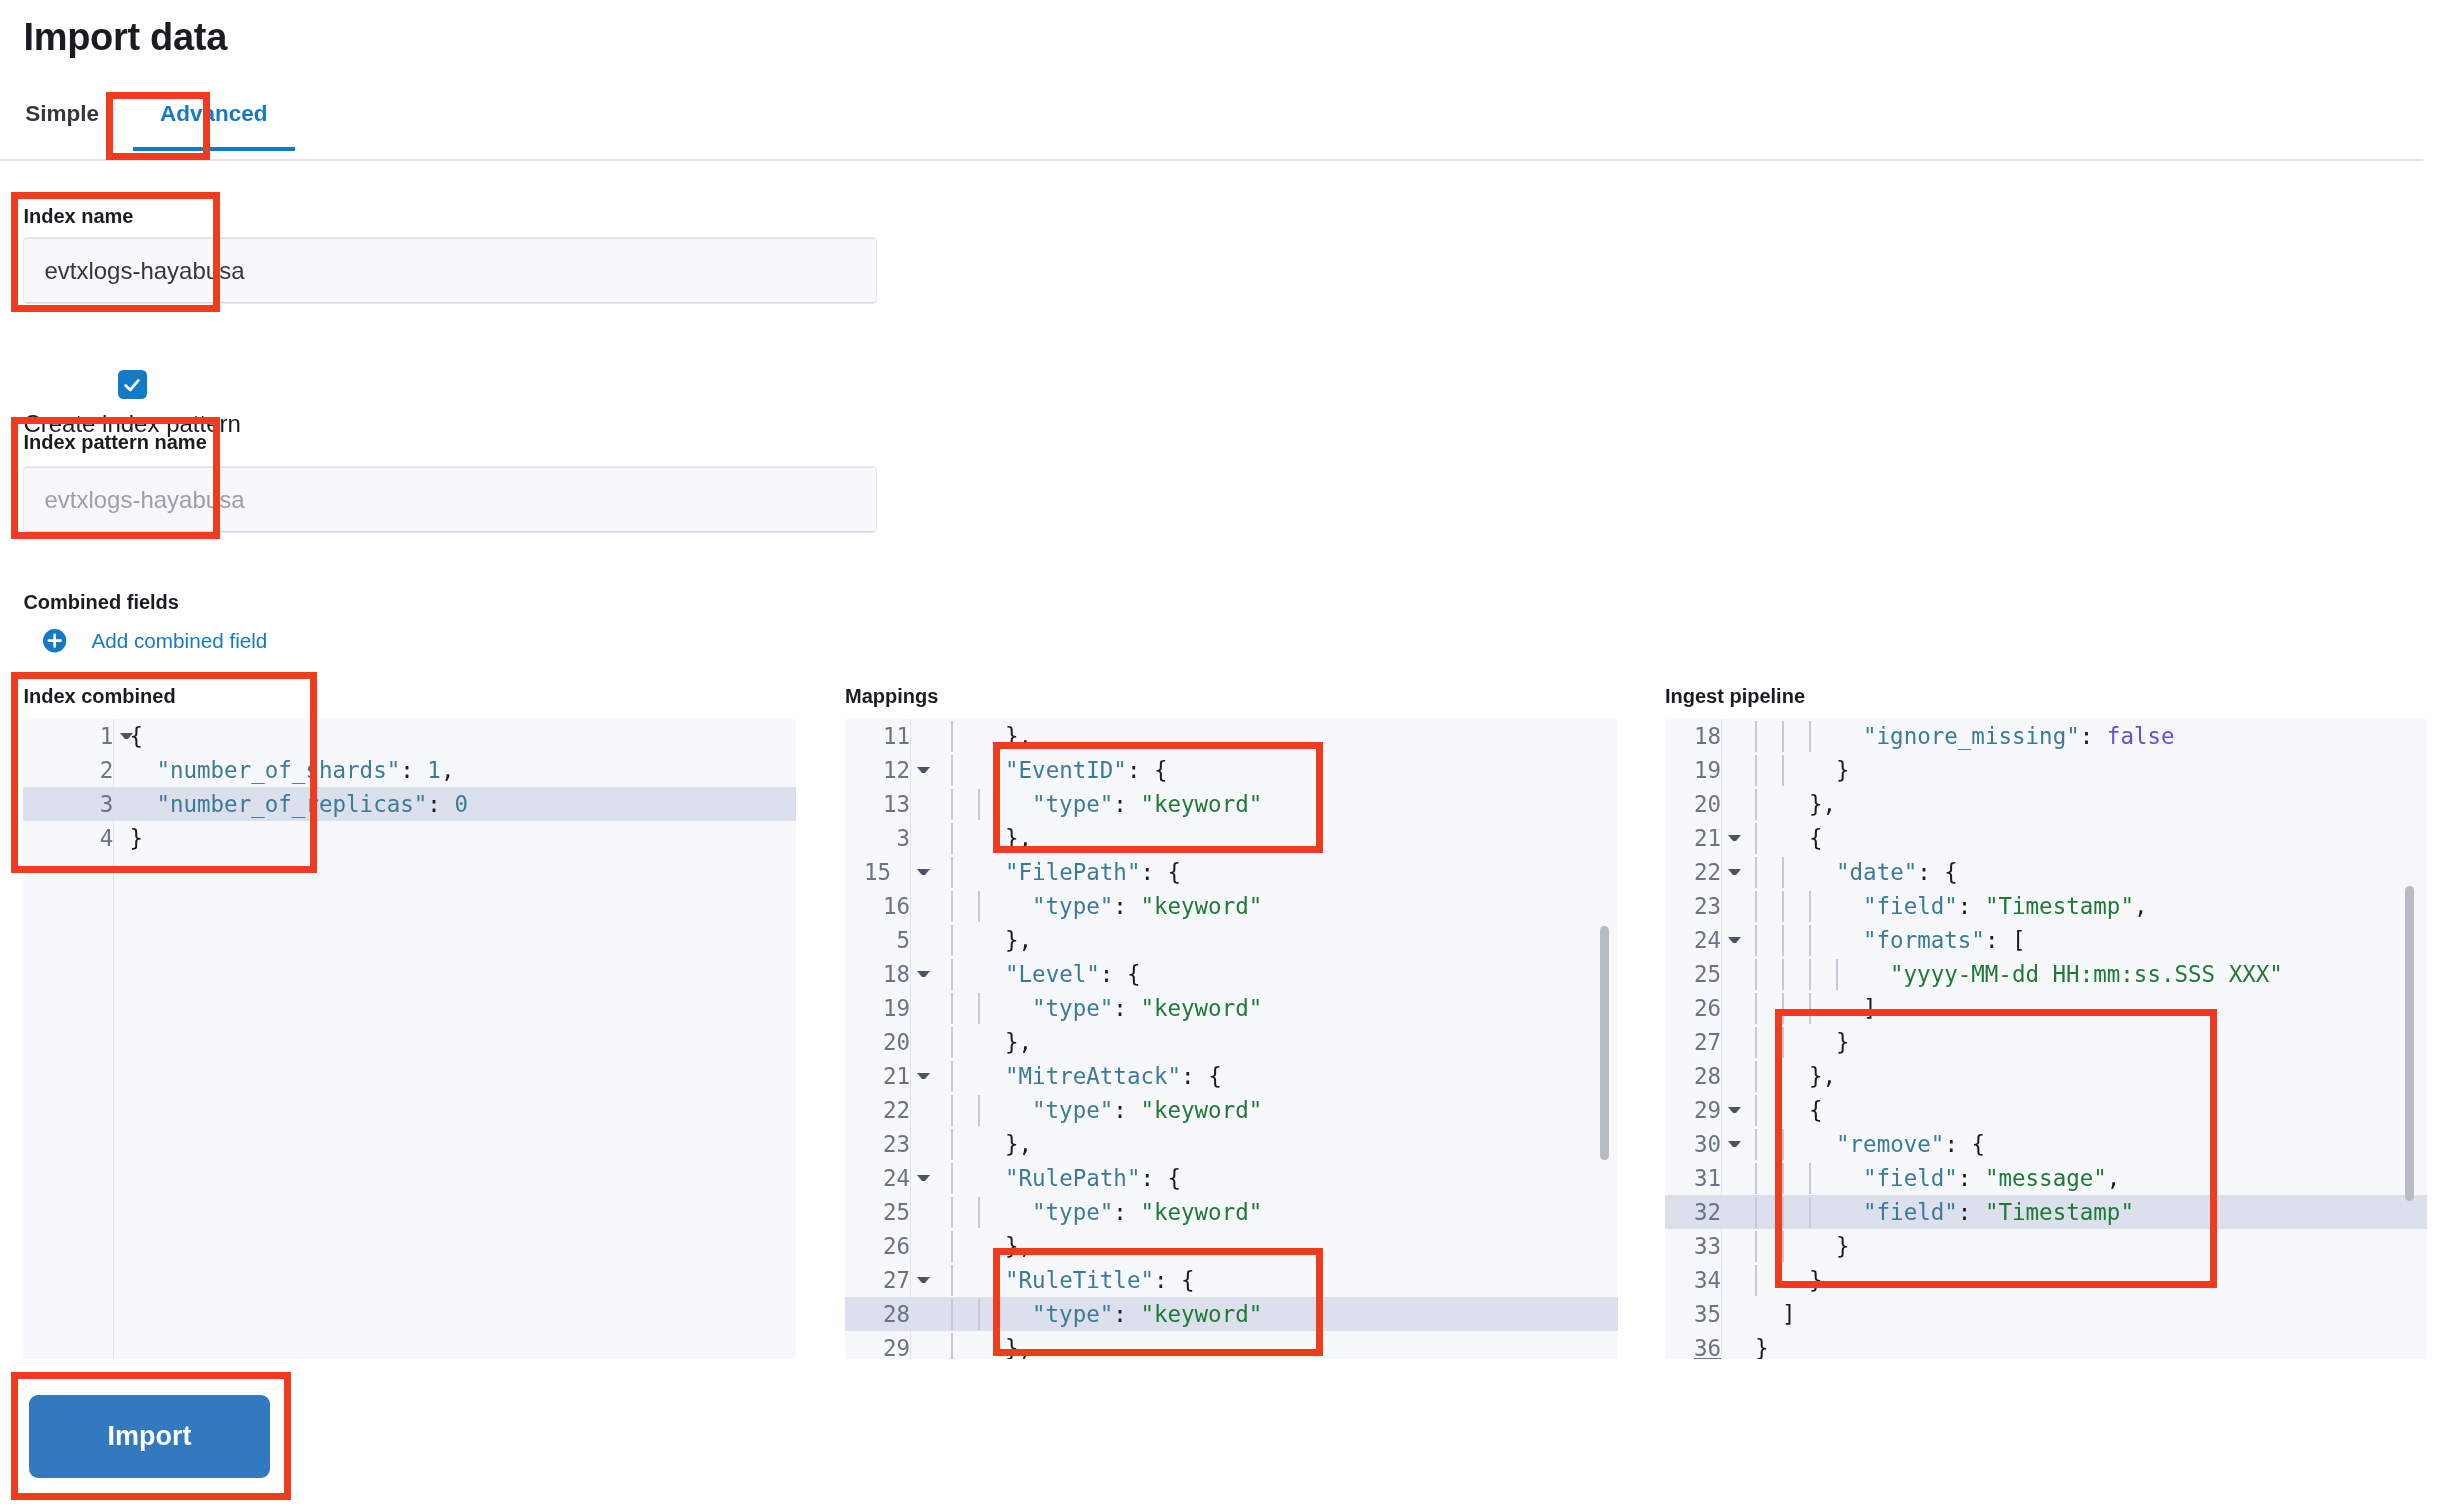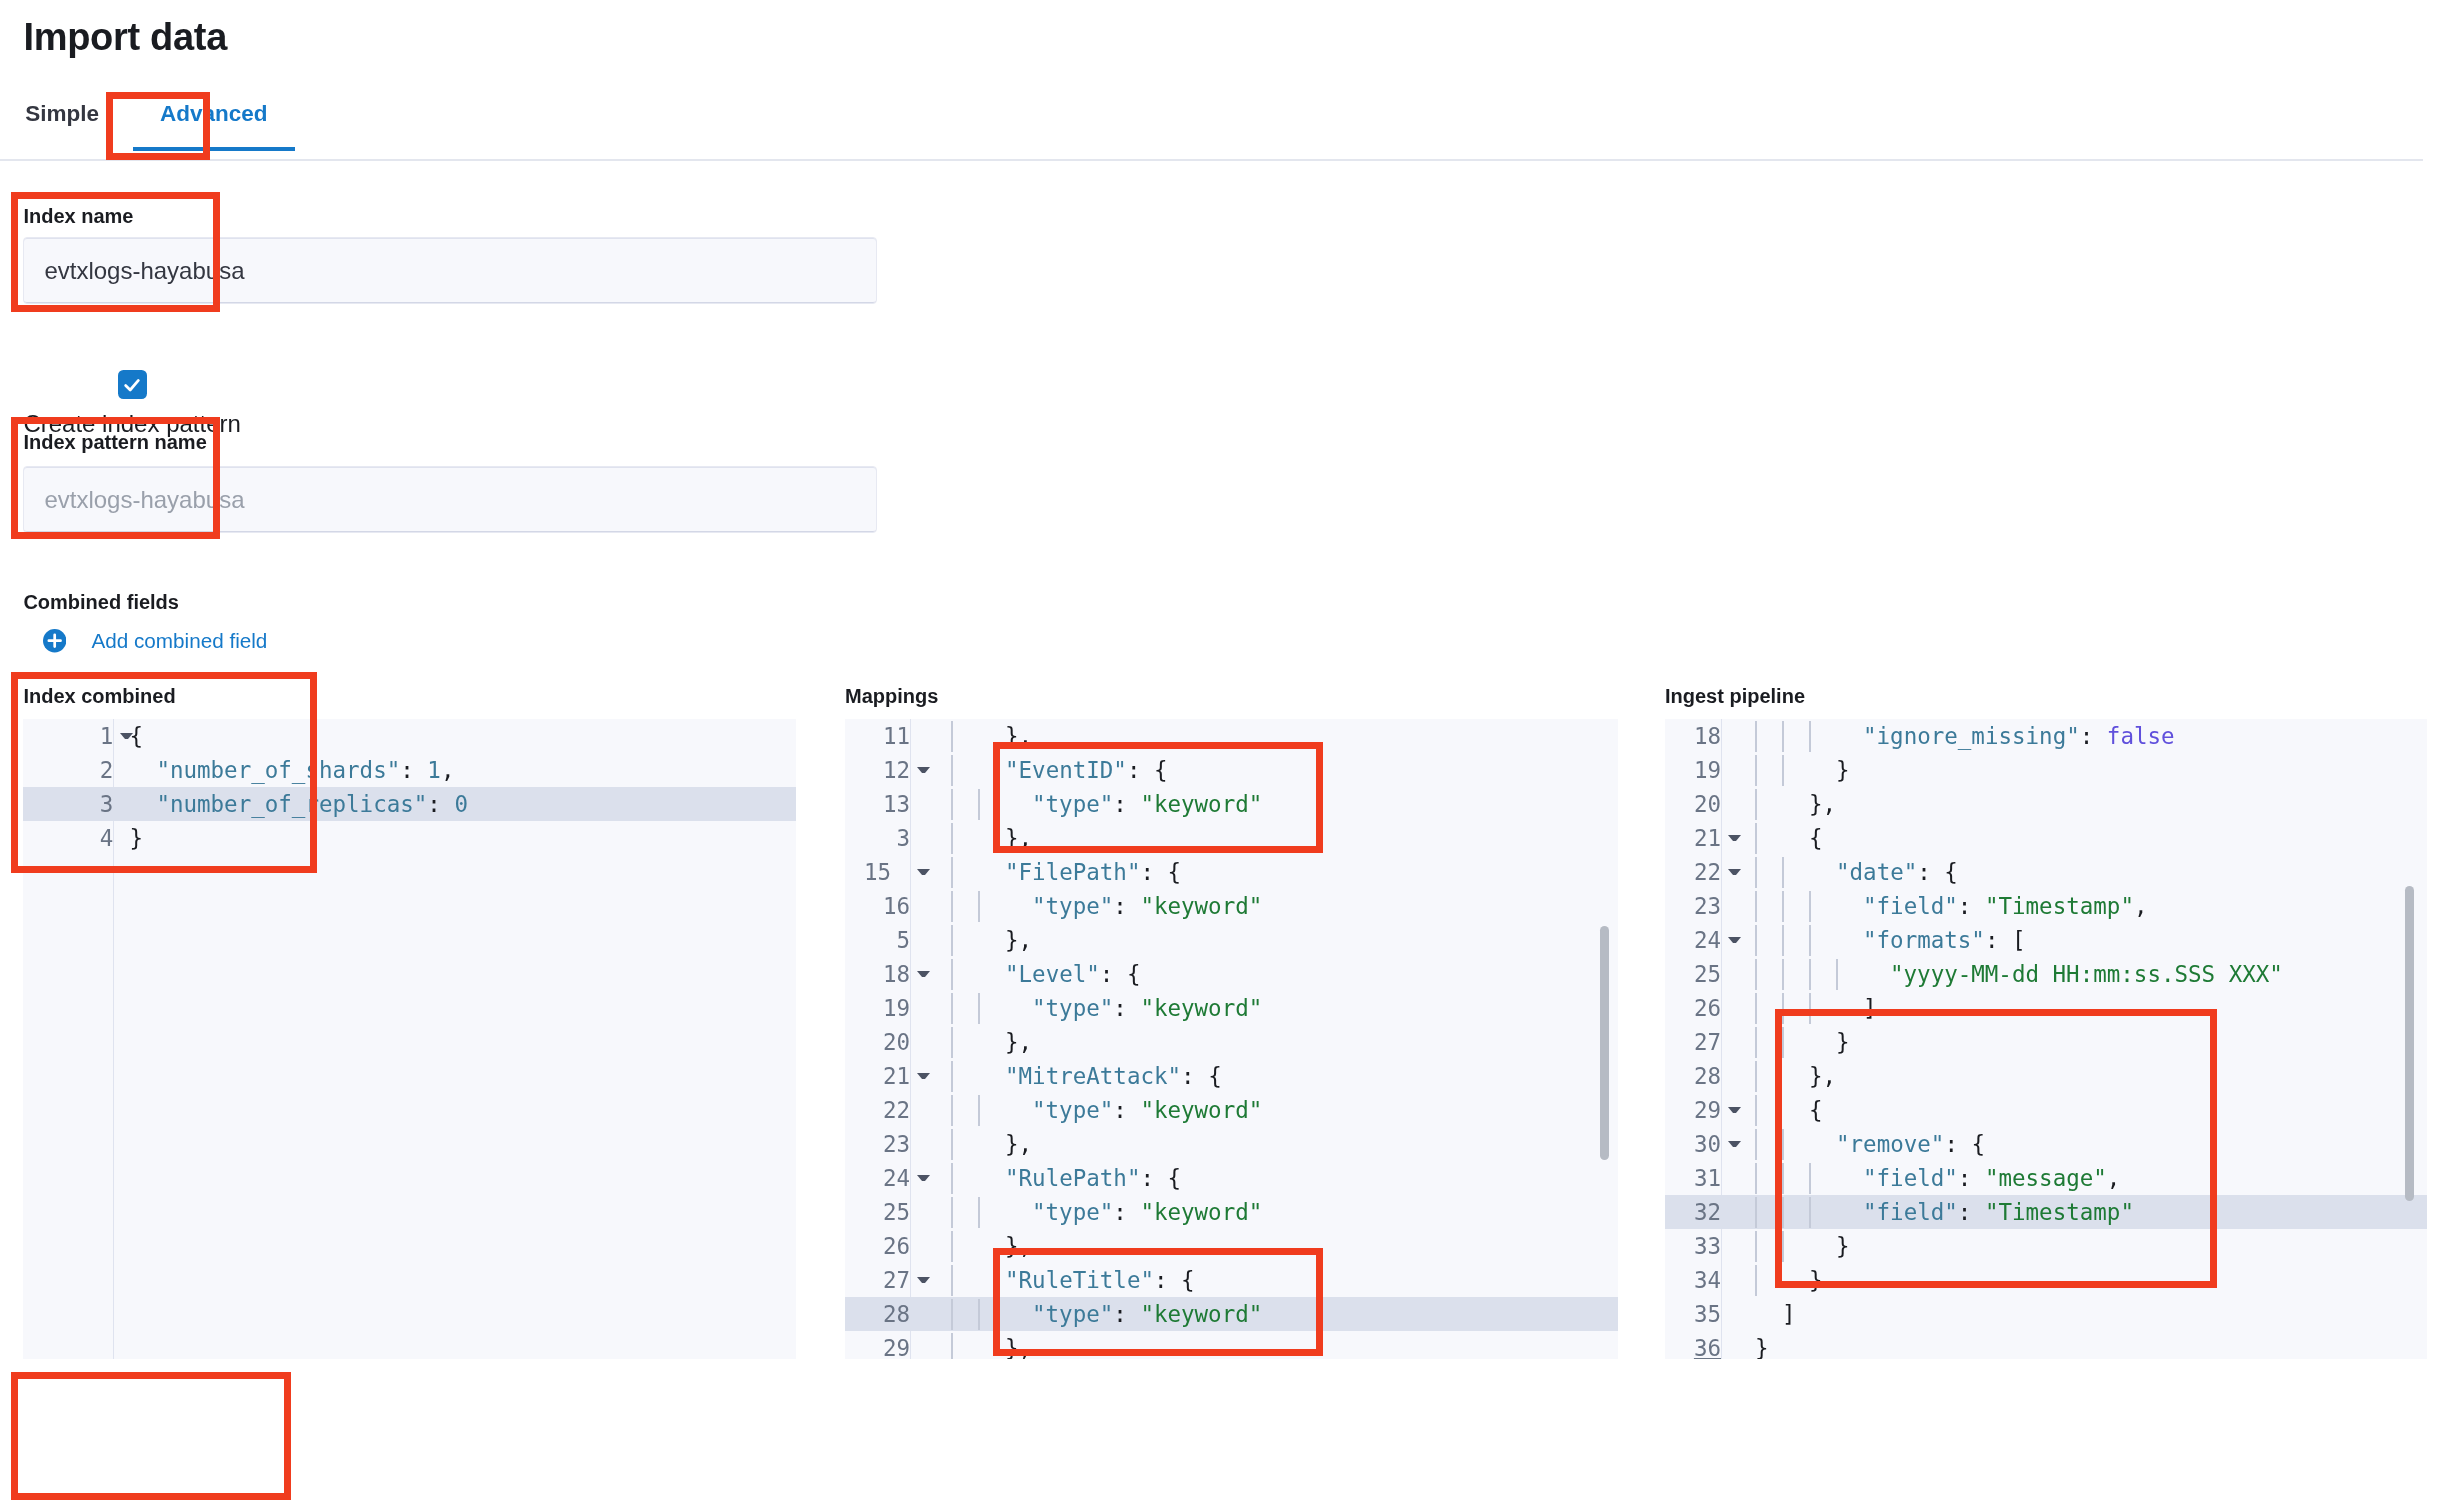--- a/index.html
+++ b/index.html
@@ -222,20 +222,21 @@
         <div class="code-row"><span class="ln" style="width: 56px;">31</span><span style="position: absolute; left: 90px; top: 1.8px; height: 31px; width: 1.8px; background: rgb(196, 202, 216);"></span><span style="position: absolute; left: 117px; top: 1.8px; height: 31px; width: 1.8px; background: rgb(196, 202, 216);"></span><span style="position: absolute; left: 144px; top: 1.8px; height: 31px; width: 1.8px; background: rgb(196, 202, 216);"></span><span class="ctext" style="left: 198px;"><span class="k">"field"</span><span>: </span><span class="s">"message"</span><span>,</span></span></div>
         <div class="code-row hl"><span class="ln" style="width: 56px;">32</span><span style="position: absolute; left: 90px; top: 1.8px; height: 31px; width: 1.8px; background: rgb(196, 202, 216);"></span><span style="position: absolute; left: 117px; top: 1.8px; height: 31px; width: 1.8px; background: rgb(196, 202, 216);"></span><span style="position: absolute; left: 144px; top: 1.8px; height: 31px; width: 1.8px; background: rgb(196, 202, 216);"></span><span class="ctext" style="left: 198px;"><span class="k">"field"</span><span>: </span><span class="s">"Timestamp"</span></span></div>
         <div class="code-row"><span class="ln" style="width: 56px;">33</span><span style="position: absolute; left: 90px; top: 1.8px; height: 31px; width: 1.8px; background: rgb(196, 202, 216);"></span><span style="position: absolute; left: 117px; top: 1.8px; height: 31px; width: 1.8px; background: rgb(196, 202, 216);"></span><span class="ctext" style="left: 171px;"><span>}</span></span></div>
         <div class="code-row"><span class="ln" style="width: 56px;">34</span><span style="position: absolute; left: 90px; top: 1.8px; height: 31px; width: 1.8px; background: rgb(196, 202, 216);"></span><span class="ctext" style="left: 144px;"><span>}</span></span></div>
         <div class="code-row"><span class="ln" style="width: 56px;">35</span><span class="ctext" style="left: 117px;"><span>]</span></span></div>
         <div class="code-row"><span class="ln" style="width: 56px; text-decoration: underline;">36</span><span class="ctext" style="left: 90px;"><span>}</span></span></div>
       </div>
     <div class="vscroll" style="right:12.6px; top:167px; height:315px;"></div>
   </div>
 
+  <button class="import-btn">Import</button>
 
   <div class="anno" style="left:106px; top:92px;  width:104px; height:68px;"></div>
   <div class="anno" style="left:10.8px;  top:192px;  width:209px; height:120px;"></div>
   <div class="anno" style="left:10.8px;  top:417px;  width:209px; height:122px;"></div>
   <div class="anno" style="left:10.8px;  top:672px;  width:306px; height:201px;"></div>
   <div class="anno" style="left:993px;top:742px;  width:330px; height:111px;"></div>
   <div class="anno" style="left:993px;top:1248px; width:330px; height:108px;"></div>
   <div class="anno" style="left:1775px;top:1009px; width:442px; height:279px;"></div>
   <div class="anno" style="left:10.8px;  top:1372px; width:280px; height:128px;"></div>
 

